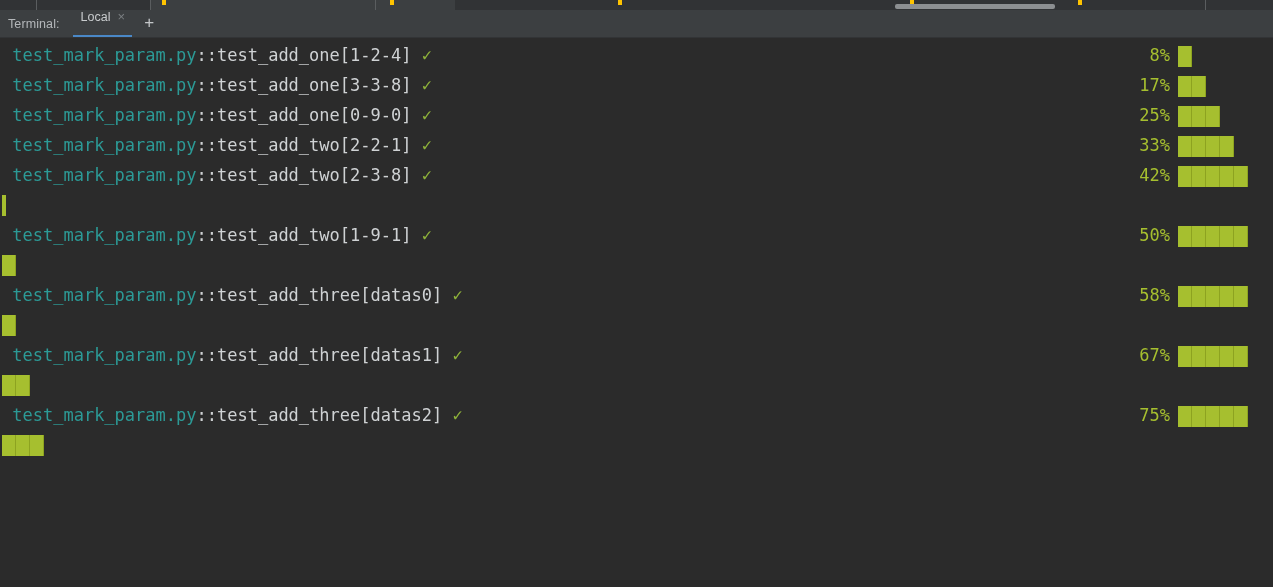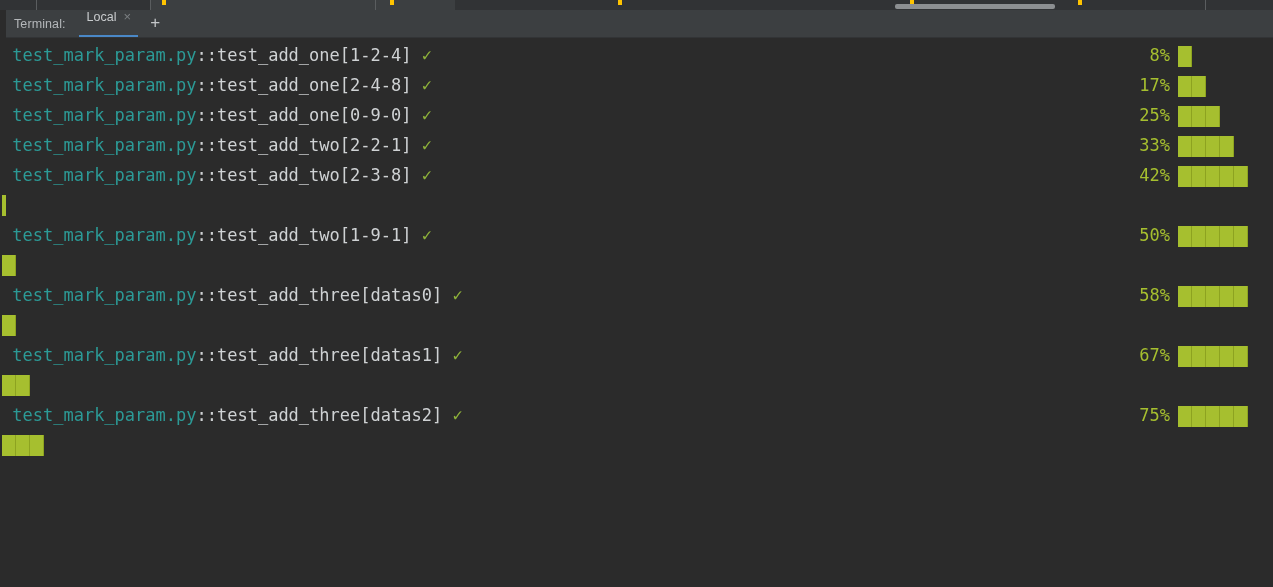--- a/index.html
+++ b/index.html
@@ -56,21 +56,20 @@
   #terminal-tabbar {
     height: 27px;
     background: #3c3f41;
     border-bottom: 1px solid #323436;
     display: flex;
     align-items: stretch;
     font-family: "Liberation Sans", sans-serif;
     font-size: 12.5px;
     color: #bbbbbb;
     user-select: none;
-    margin-left: 6px;
   }
   #terminal-tabbar .tb-label {
     display: flex;
     align-items: center;
     padding: 0 9px 0 8px;
     color: #b4b7ba;
     letter-spacing: .1px;
   }
   .term-tab {
     position: relative;
@@ -185,21 +184,21 @@
   <div class="term-tab active">
     <span>Local</span>
     <span class="tab-close">×</span>
   </div>
   <div id="new-terminal-button">+</div>
 </div>
 
 <div id="terminal-body">
   <div id="rows-host">
       <div class="term-line"><span> </span><span class="c-file">test_mark_param.py</span><span class="c-test">::</span><span class="c-test">test_add_one[1-2-4]</span><span> </span><span class="c-pass">✓</span><span class="pct-cell">8%</span><span class="bar-cell"><span class="blk"></span></span></div>
-      <div class="term-line"><span> </span><span class="c-file">test_mark_param.py</span><span class="c-test">::</span><span class="c-test">test_add_one[2-4-8]</span><span> </span><span class="c-pass">✓</span><span class="pct-cell">17%</span><span class="bar-cell"><span class="blk"></span><span class="blk"></span></span></div>
+      <div class="term-line"><span> </span><span class="c-file">test_mark_param.py</span><span class="c-test">::</span><span class="c-test">test_add_one[3-3-8]</span><span> </span><span class="c-pass">✓</span><span class="pct-cell">17%</span><span class="bar-cell"><span class="blk"></span><span class="blk"></span></span></div>
       <div class="term-line"><span> </span><span class="c-file">test_mark_param.py</span><span class="c-test">::</span><span class="c-test">test_add_one[0-9-0]</span><span> </span><span class="c-pass">✓</span><span class="pct-cell">25%</span><span class="bar-cell"><span class="blk"></span><span class="blk"></span><span class="blk"></span></span></div>
       <div class="term-line"><span> </span><span class="c-file">test_mark_param.py</span><span class="c-test">::</span><span class="c-test">test_add_two[2-2-1]</span><span> </span><span class="c-pass">✓</span><span class="pct-cell">33%</span><span class="bar-cell"><span class="blk"></span><span class="blk"></span><span class="blk"></span><span class="blk"></span></span></div>
       <div class="term-line"><span> </span><span class="c-file">test_mark_param.py</span><span class="c-test">::</span><span class="c-test">test_add_two[2-3-8]</span><span> </span><span class="c-pass">✓</span><span class="pct-cell">42%</span><span class="bar-cell"><span class="blk"></span><span class="blk"></span><span class="blk"></span><span class="blk"></span><span class="blk"></span></span></div>
       <div class="overflow-line">
         <span class="bar-cell">
           <span class="blk partial"></span>
         </span>
       </div>
       <div class="term-line"><span> </span><span class="c-file">test_mark_param.py</span><span class="c-test">::</span><span class="c-test">test_add_two[1-9-1]</span><span> </span><span class="c-pass">✓</span><span class="pct-cell">50%</span><span class="bar-cell"><span class="blk"></span><span class="blk"></span><span class="blk"></span><span class="blk"></span><span class="blk"></span></span></div>
       <div class="overflow-line">

